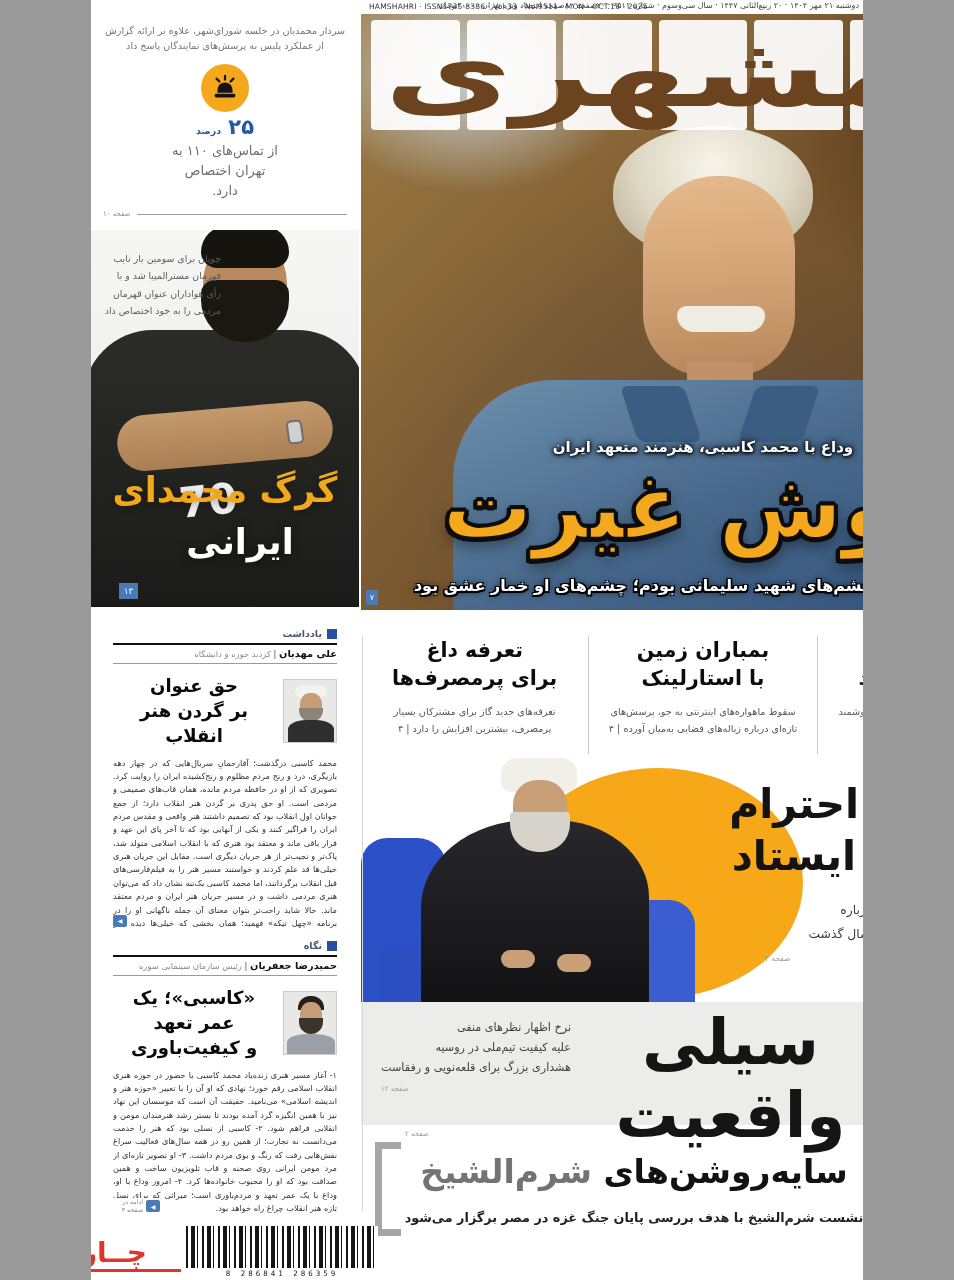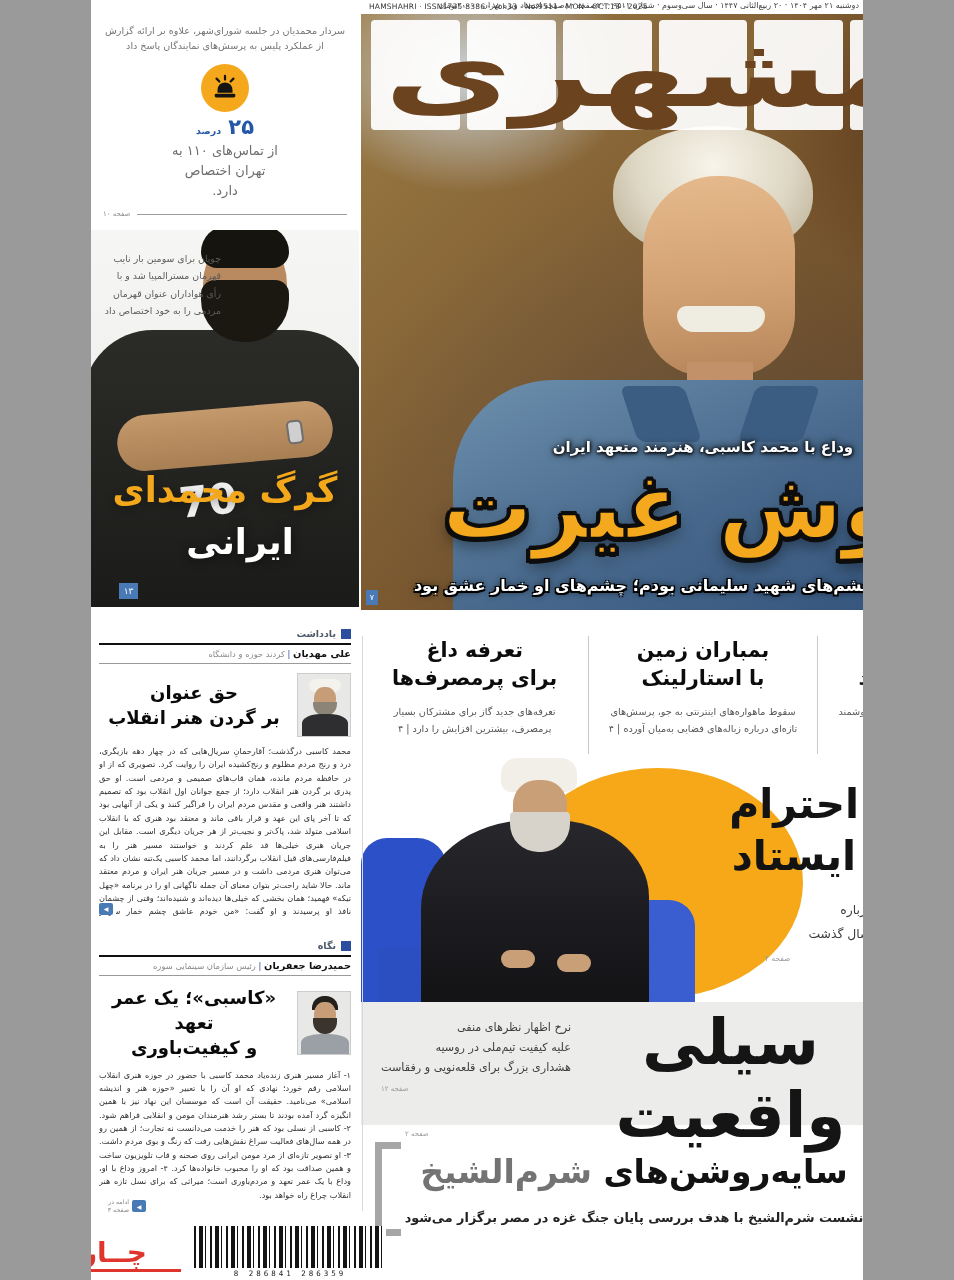--- a/index.html
+++ b/index.html
@@ -112,21 +112,21 @@
   .brk { position:absolute; top:14px; width:26px; height:94px; }
   .brk-l { left:6px; border-left:7px solid #a6a6a6; border-top:7px solid #a6a6a6; border-bottom:7px solid #a6a6a6; }
   .brk-r { right:6px; border-right:7px solid #a6a6a6; border-top:7px solid #a6a6a6; border-bottom:7px solid #a6a6a6; }
   .s-page { position:absolute; left:36px; top:2px; font-size:7px; color:#999; }
   .s-title { position:absolute; left:40px; right:40px; top:24px; text-align:center; direction:rtl; font-size:33px; font-weight:900; letter-spacing:-1px; color:#121212; }
   .s-gray { color:#737373; }
   .s-sub { position:absolute; left:0; right:0; top:82px; text-align:center; font-size:12.8px; color:#222; font-weight:600; }
 
   
   .vline { position:absolute; left:271px; top:636px; height:575px; border-left:1px solid #d8d8d8; }
-  .note { position:absolute; left:0; width:268px; padding:0 8px; direction:rtl; }
+  .note { position:absolute; left:0; width:268px; padding:0 22px; direction:rtl; }
   .note1 { top:628px; }
   .note2 { top:940px; }
   .sec-row { display:flex; align-items:center; gap:5px; padding-bottom:4px; border-bottom:2px solid #101010; }
   .sec-sq { width:10px; height:10px; background:#2b4f9e; flex:none; }
   .sec-label { font-size:9.5px; color:#4d5a6b; font-weight:700; }
   .auth-row { padding:3px 0 4px; border-bottom:1px solid #9a9a9a; font-size:8.4px; color:#8a8a8a; }
   .auth-name { font-size:9.8px; font-weight:700; color:#111; }
   .auth-sep { color:#2b4f9e; }
   .art-head { display:flex; gap:8px; margin-top:9px; align-items:center; }
   .art-title { flex:1; text-align:center; font-size:18px; font-weight:900; line-height:1.4; color:#0a0a0a; letter-spacing:-.4px; }
@@ -140,21 +140,21 @@
   .ph-beard2 { position:absolute; left:15px; top:26px; width:24px; height:16px; background:#3a342c; border-radius:0 0 12px 12px; }
   .ph-shirt2 { position:absolute; left:3px; top:42px; width:48px; height:22px; background:#9aa0a6; border-radius:40% 40% 0 0; }
   .body { position:relative; margin-top:8px; text-align:justify; font-size:8.2px; line-height:1.63; color:#333; overflow:hidden; }
   .body1 { height:172px; }
   .body2 { height:148px; }
   .cont-wrap { position:absolute; left:0; bottom:2px; display:flex; align-items:center; gap:3px; background:#fff; padding-right:3px; direction:ltr; }
   .cont-cap { font-size:6.3px; color:#888; width:30px; line-height:1.3; text-align:right; }
   .cont-box { width:14px; height:12px; background:#4a7ab5; color:#fff; font-size:6px; display:flex; align-items:center; justify-content:center; border-radius:2px; }
 
   
-  .barcode { position:absolute; left:103px; top:1226px; width:192px; height:52px; direction:ltr; }
+  .barcode { position:absolute; left:95px; top:1226px; width:192px; height:52px; direction:ltr; }
   .bars { height:42px; background:repeating-linear-gradient(90deg,#141414 0 2px,#fff 2px 5px,#141414 5px 9px,#fff 9px 11px,#141414 11px 12px,#fff 12px 16px); }
   .digits { margin-top:1px; font-family:"DejaVu Sans Mono",monospace; font-size:7.5px; letter-spacing:3px; color:#222; text-align:center; }
   .plogo { position:absolute; left:-10px; top:1238px; width:100px; height:34px; color:#e0352c; font-size:28px; font-weight:900; overflow:hidden; border-bottom:3px solid #e0352c; line-height:30px; text-align:left; direction:rtl; }
 </style>
 </head>
 <body>
 
 <div id="page">
 
   <div class="topbar">

